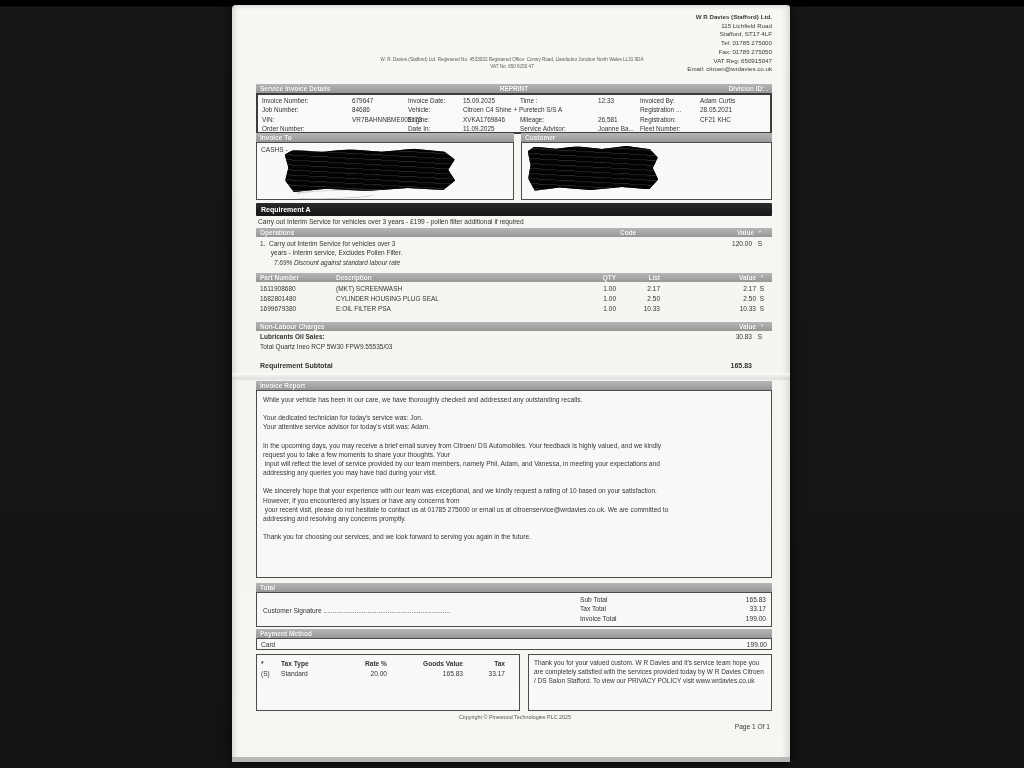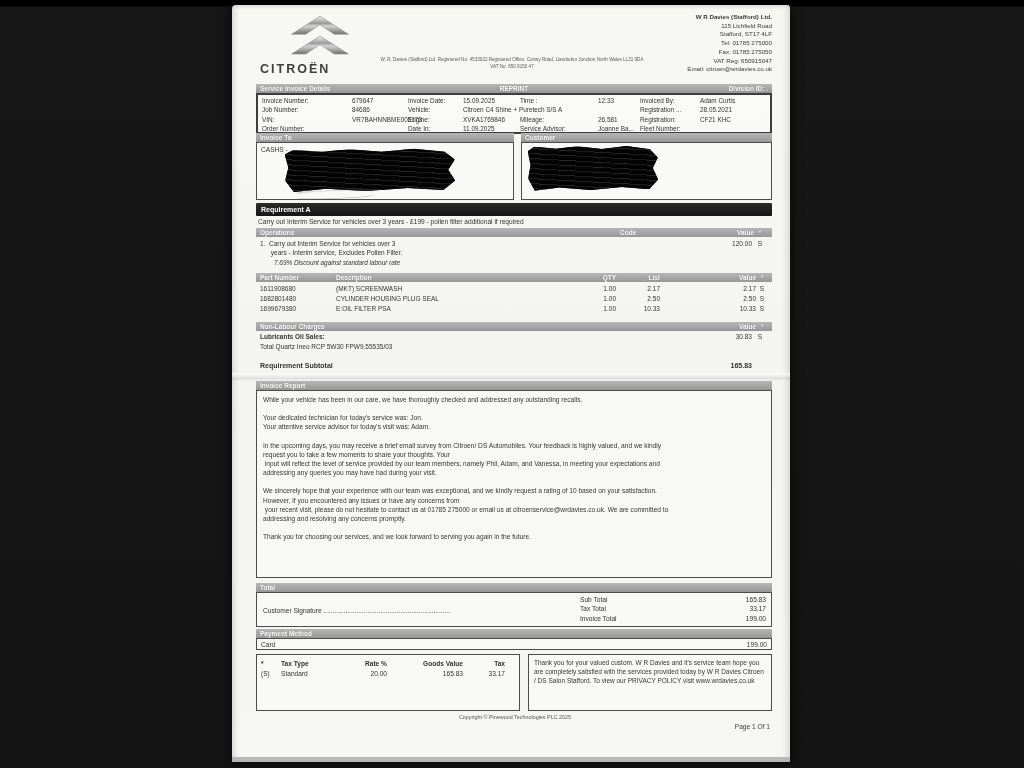--- a/index.html
+++ b/index.html
@@ -66,37 +66,20 @@
     box-shadow:0 -3px 0 -2px rgba(120,120,130,.25);
   }
   .totrow{display:grid;grid-template-columns:1fr auto;font-size:6.6px;line-height:9.3px;}
   .note-box p{margin:0;}
 </style>
 </head>
 <body>
 
 <div class="page">
 
-  <div class="abs" style="left:28px;top:10px;width:120px;">
-    <div style="text-align:center;">
-      <svg width="70" height="44" viewBox="0 0 74 46">
-        <defs>
-          <linearGradient id="chrome" x1="0" y1="0" x2="0" y2="1">
-            <stop offset="0" stop-color="#efefef"></stop>
-              <stop offset=".4" stop-color="#9a9a9a"></stop>
-            <stop offset=".55" stop-color="#d5d5d5"></stop>
-              <stop offset="1" stop-color="#707070"></stop>
-          </linearGradient>
-        </defs>
-        <path d="M37 1 L67 20 L52 20 L37 10 L22 20 L7 20 Z" fill="url(#chrome)" stroke="#8a8a8a" stroke-width="0.6"></path>
-        <path d="M37 22 L67 41 L52 41 L37 31 L22 41 L7 41 Z" fill="url(#chrome)" stroke="#8a8a8a" stroke-width="0.6"></path>
-      </svg>
-    </div>
-    <div style="font-size:12.5px;font-weight:bold;letter-spacing:2px;color:#3e3e3e;line-height:13px;">CITROËN</div>
-  </div>
 
   <div class="abs" style="left:118px;top:52px;width:324px;text-align:center;color:#5a5a5a;font-size:4.6px;line-height:6.5px;">
     <div>W. R. Davies (Stafford) Ltd. Registered No. 4533032 Registered Office: Conwy Road, Llandudno Junction North Wales LL31 9DA</div>
     <div>VAT No. 650 9150 47</div>
   </div>
 
   <div class="abs right" style="left:340px;top:8px;width:200px;font-size:6.2px;line-height:8.7px;color:#3a3a3a;">
     <div class="b">W R Davies (Stafford) Ltd.</div>
     <div>115 Lichfield Road</div>
     <div>Stafford, ST17 4LF</div>

